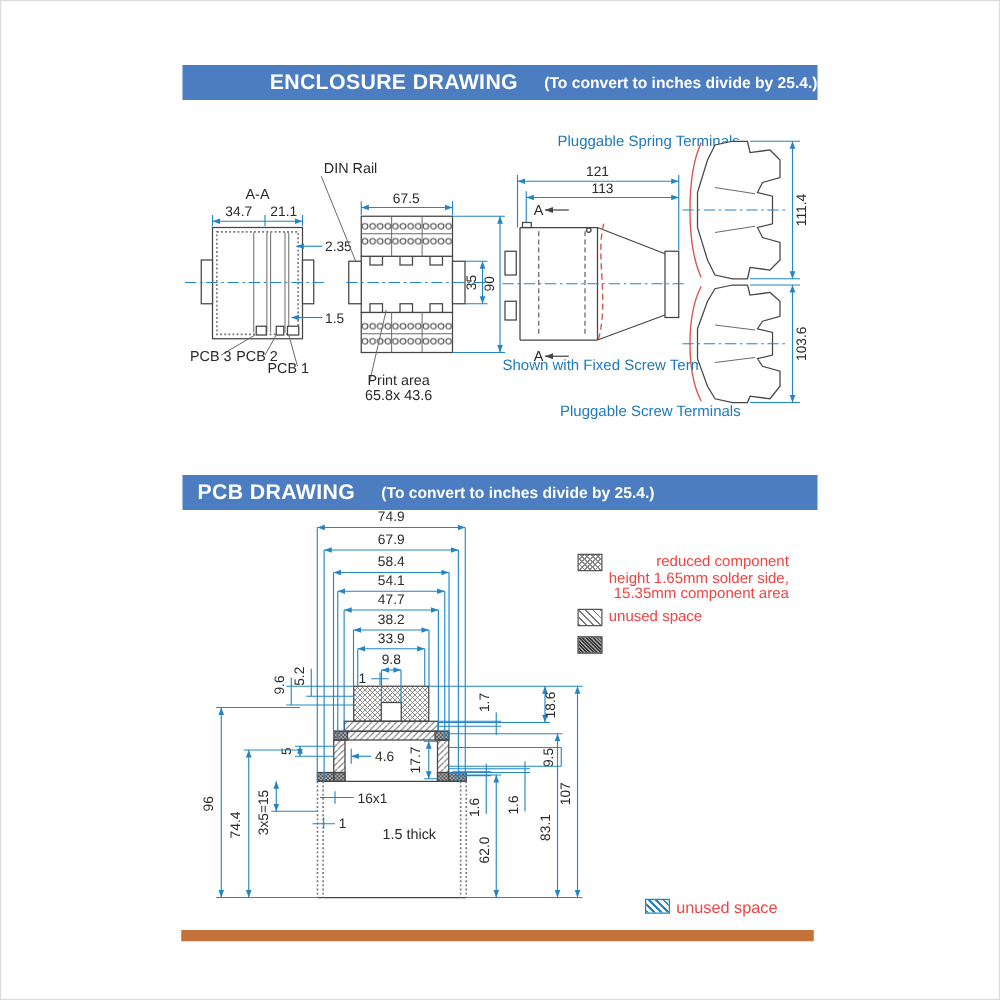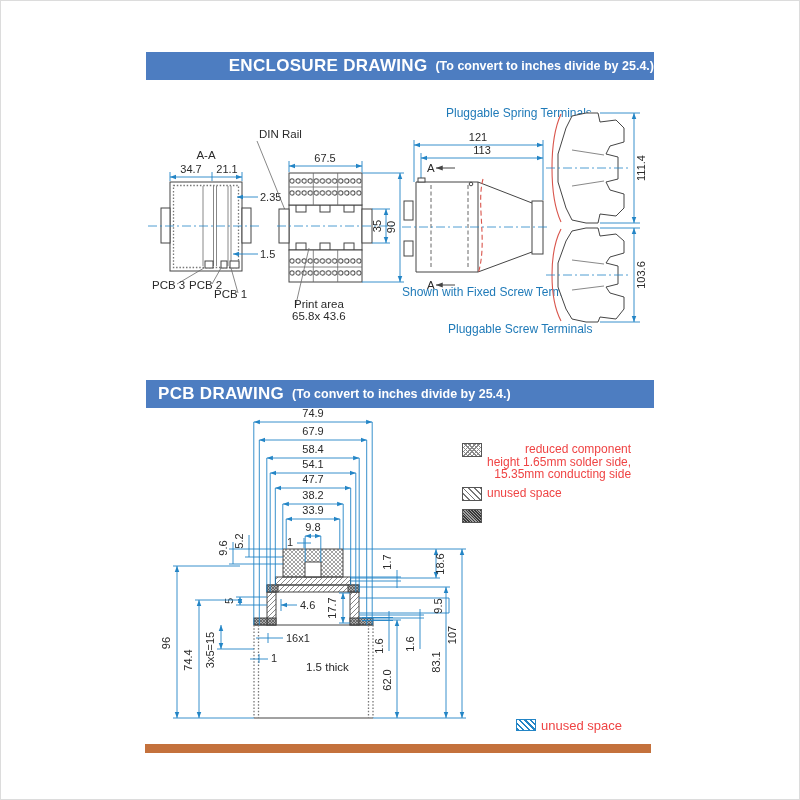--- a/index.html
+++ b/index.html
@@ -1,20 +1,20 @@
 <!DOCTYPE html>
 <html><head>
 <meta charset="utf-8">
 <style>
   html,body{margin:0;padding:0;}
   body{width:800px;height:800px;position:relative;background:#fff;font-family:"Liberation Sans",sans-serif;overflow:hidden;}
   .frame{position:absolute;inset:0;border:1px solid #dcdcdc;pointer-events:none;}
   .hdr{position:absolute;left:146px;width:508px;height:28px;background:#4d7dc1;color:#fff;display:flex;align-items:center;padding-left:12px;box-sizing:border-box;}
   .hdr .t{font-weight:bold;font-size:17px;letter-spacing:.3px;}
-  .hdr .s{font-weight:bold;font-size:12.5px;margin-left:8px;}
+  .hdr .s{font-weight:bold;font-size:12.5px;margin-left:21px;}
   #hdr-enclosure{top:52px;justify-content:flex-end;}
   #hdr-pcb{top:380px;text-align:center;}
   svg{position:absolute;left:0;top:0;}
   svg text{font-family:"Liberation Sans",sans-serif;}
   .ol{stroke:#454545;fill:none;stroke-width:1;}
   .olw{stroke:#454545;fill:#fff;stroke-width:1;}
   .thin{stroke:#6a6a6a;fill:none;stroke-width:0.8;}
   .dot{stroke:#777;fill:none;stroke-width:1.3;stroke-dasharray:1.5 1.8;}
   .dim{stroke:#2385c6;fill:none;stroke-width:0.9;}
   .cl{stroke:#2385c6;fill:none;stroke-width:0.8;stroke-dasharray:9 3 2 3;}
@@ -284,21 +284,21 @@
     <line class="dim" x1="462" y1="549" x2="462" y2="718" marker-start="url(#ar)" marker-end="url(#ar)"></line>
     <text class="d" x="456" y="635" text-anchor="middle" transform="rotate(-90 456 635)">107</text>
   </g>
 </svg>
 
 <div class="lg" id="lg1">
   <div class="sw checker"></div>
   <div>
     <div>reduced component</div>
     <div>height 1.65mm solder side,</div>
-    <div>15.35mm conducting side</div>
+    <div>15.35mm component area</div>
   </div>
 </div>
 <div class="lg" id="lg2">
   <div class="sw hatch"></div>
   <div>unused space</div>
 </div>
 <div class="lg" id="lg3">
   <div class="sw dense"></div>
 </div>
 <div class="lg" id="lgf">

